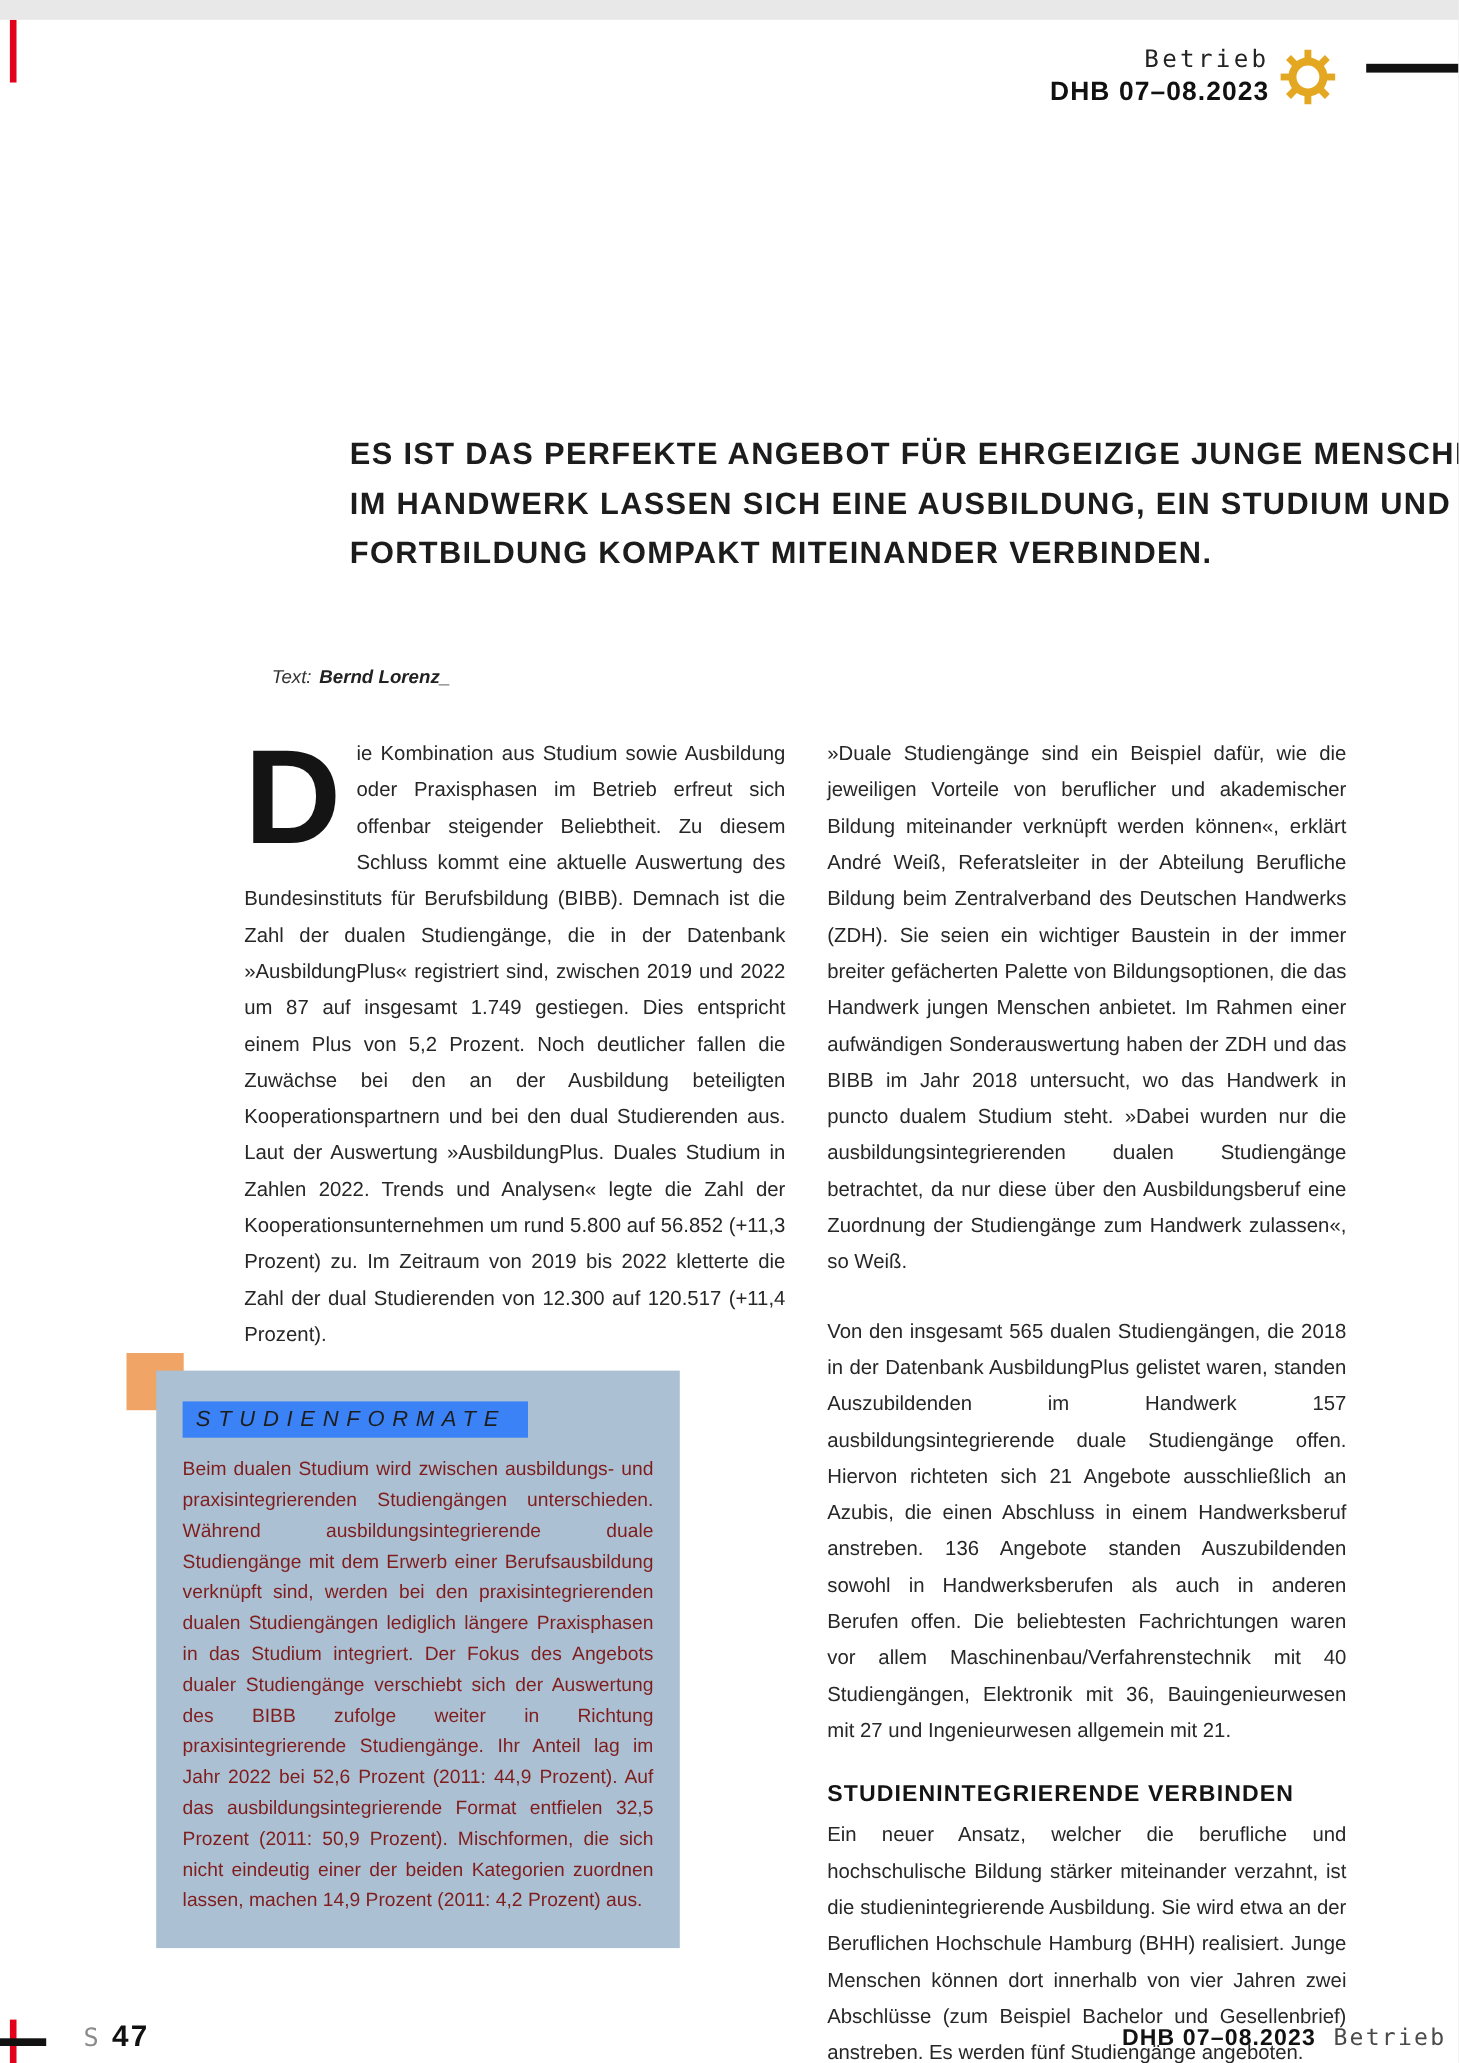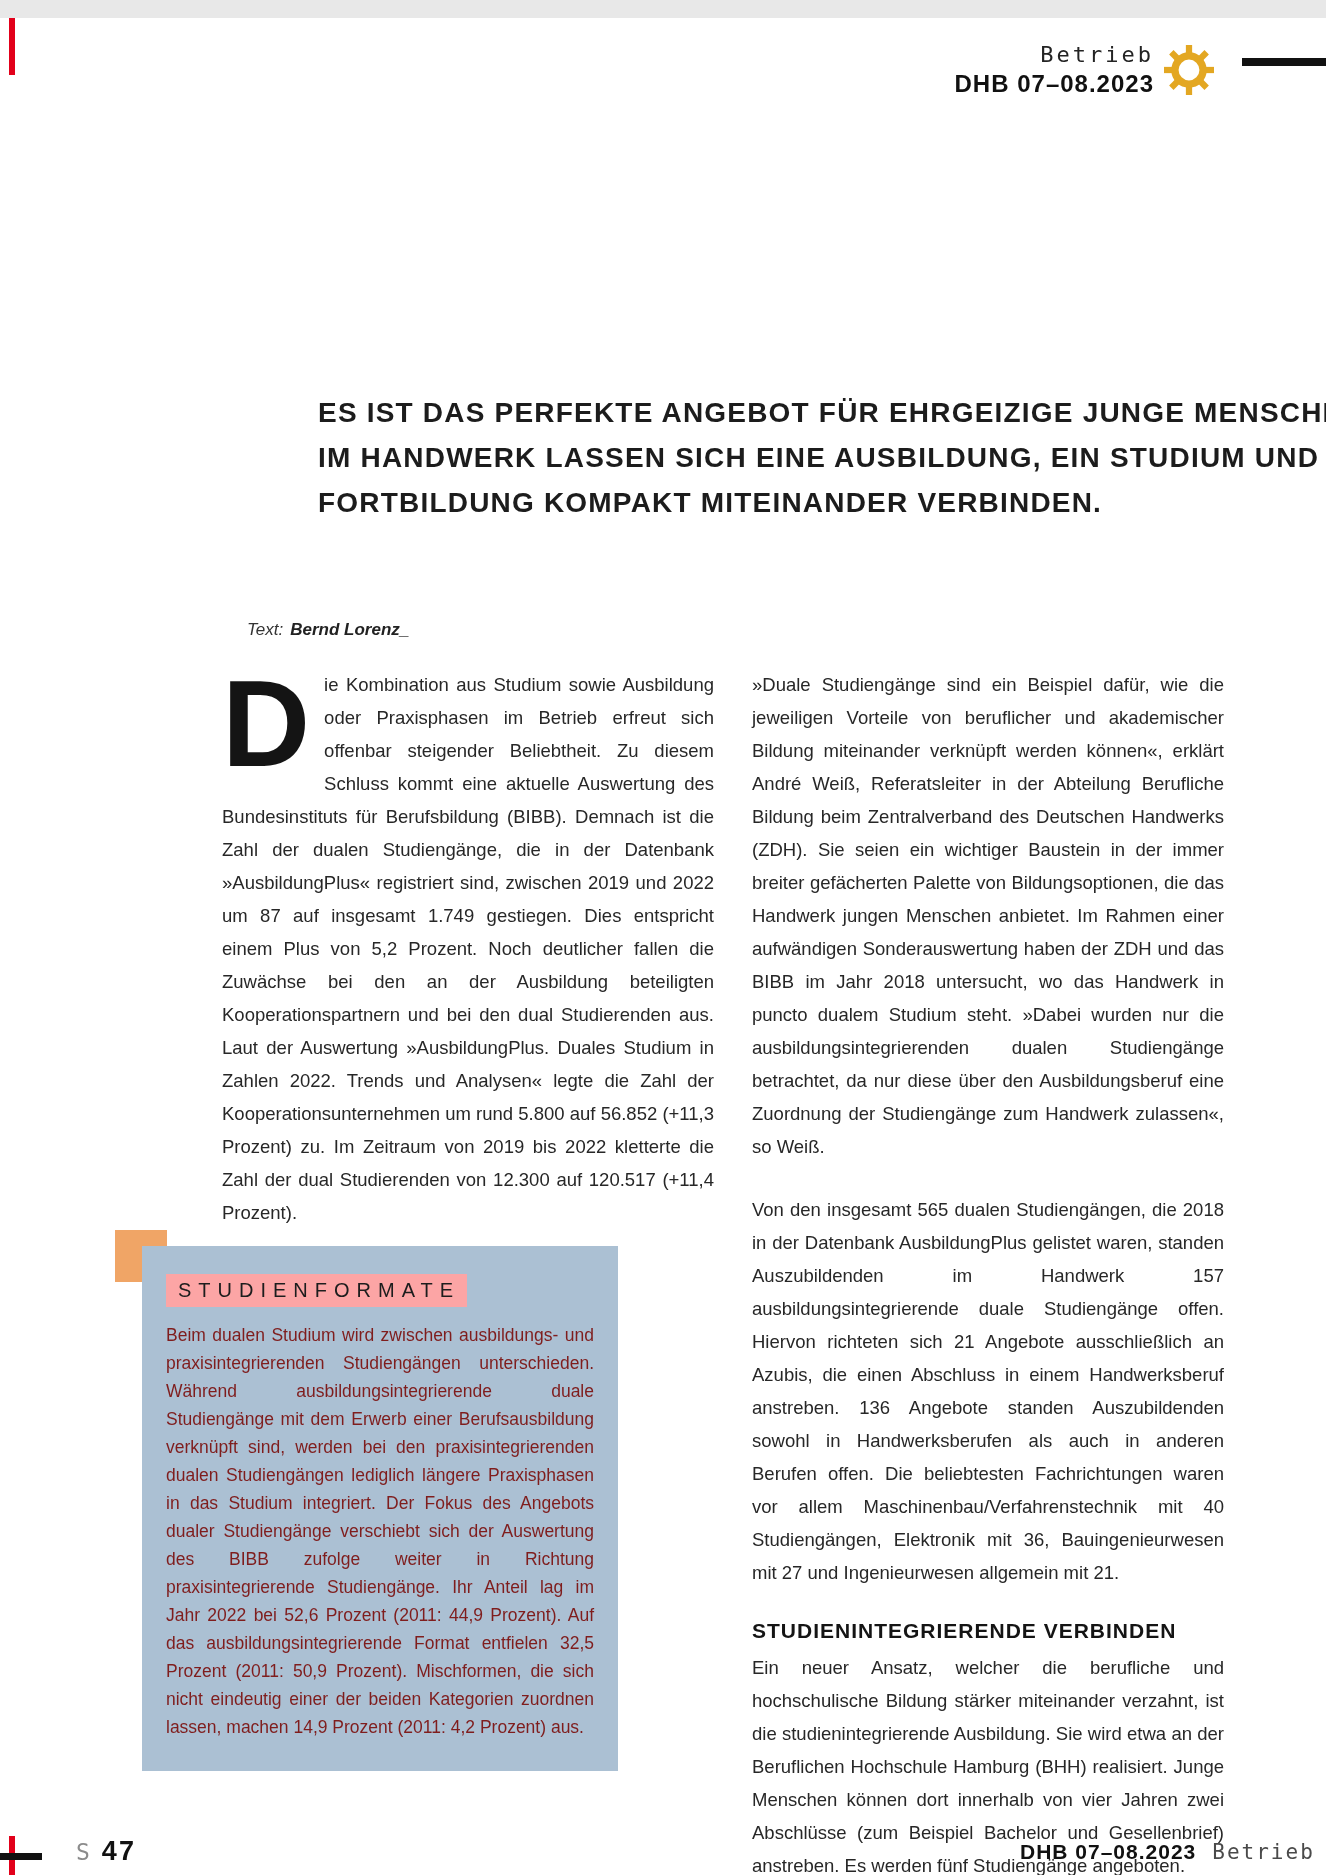--- a/index.html
+++ b/index.html
@@ -34,21 +34,21 @@
   }
 
   
   .standfirst{position:absolute;left:318px;top:372px;}
   .standfirst div{
     font-weight:bold;font-size:28px;letter-spacing:1.2px;line-height:45px;
     color:#1c1c1c;white-space:nowrap;
   }
 
   
-  .byline{position:absolute;left:247px;top:602px;font-size:17px;font-style:italic;color:#222;}
+  .byline{position:absolute;left:247px;top:588px;font-size:17px;font-style:italic;color:#222;}
   .byline .label{font-weight:normal;margin-right:7px;color:#333;}
   .byline .author{font-weight:bold;}
 
   
   .columns{position:absolute;left:222px;top:650px;width:1002px;display:flex;gap:38px;}
   .col-left{width:492px;}
   .col-right{width:472px;}
   .body-text{font-size:18.5px;line-height:33px;text-align:justify;color:#272727;margin:0;}
   .dropcap{
     float:left;font-weight:bold;font-size:122px;line-height:94px;
@@ -61,23 +61,24 @@
   }
 
   
   .box-accent{position:absolute;left:115px;top:1212px;width:52px;height:52px;background:#f0a566;z-index:0;}
   .infobox{
     position:absolute;left:142px;top:1228px;width:476px;z-index:1;
     background:#abc0d3;box-sizing:border-box;
     padding:28px 24px 30px 24px;
   }
   .infobox-label{
-    display:inline-block;background:#fca5a5;color:#1d1d1d;
-    font-size:20px;letter-spacing:7px;padding:5px 7px 5px 12px;
+    display:inline-block;background:#3b82f6;color:#1d1d1d;
+    font-size:20px;letter-spacing:7px;padding:5px 20px 5px 12px;
     margin-bottom:14px;
+    font-style:italic;
   }
   .infobox-text{font-size:17.5px;line-height:28px;text-align:justify;color:#7f1d1d;margin:0;}
 
   
   .footer-rule{position:absolute;left:0;top:1835px;width:42px;height:7px;background:#111;}
   .footer-left{position:absolute;left:76px;top:1818px;display:flex;align-items:baseline;gap:12px;}
   .page-prefix{font-family:"DejaVu Sans Mono",monospace;font-size:23px;color:#8b8b8b;}
   .page-number{font-weight:bold;font-size:27px;letter-spacing:2px;color:#111;}
   .footer-right{position:absolute;left:1020px;top:1822px;display:flex;align-items:baseline;gap:16px;}
   .footer-issue{font-weight:bold;font-size:21px;letter-spacing:1px;color:#111;}

